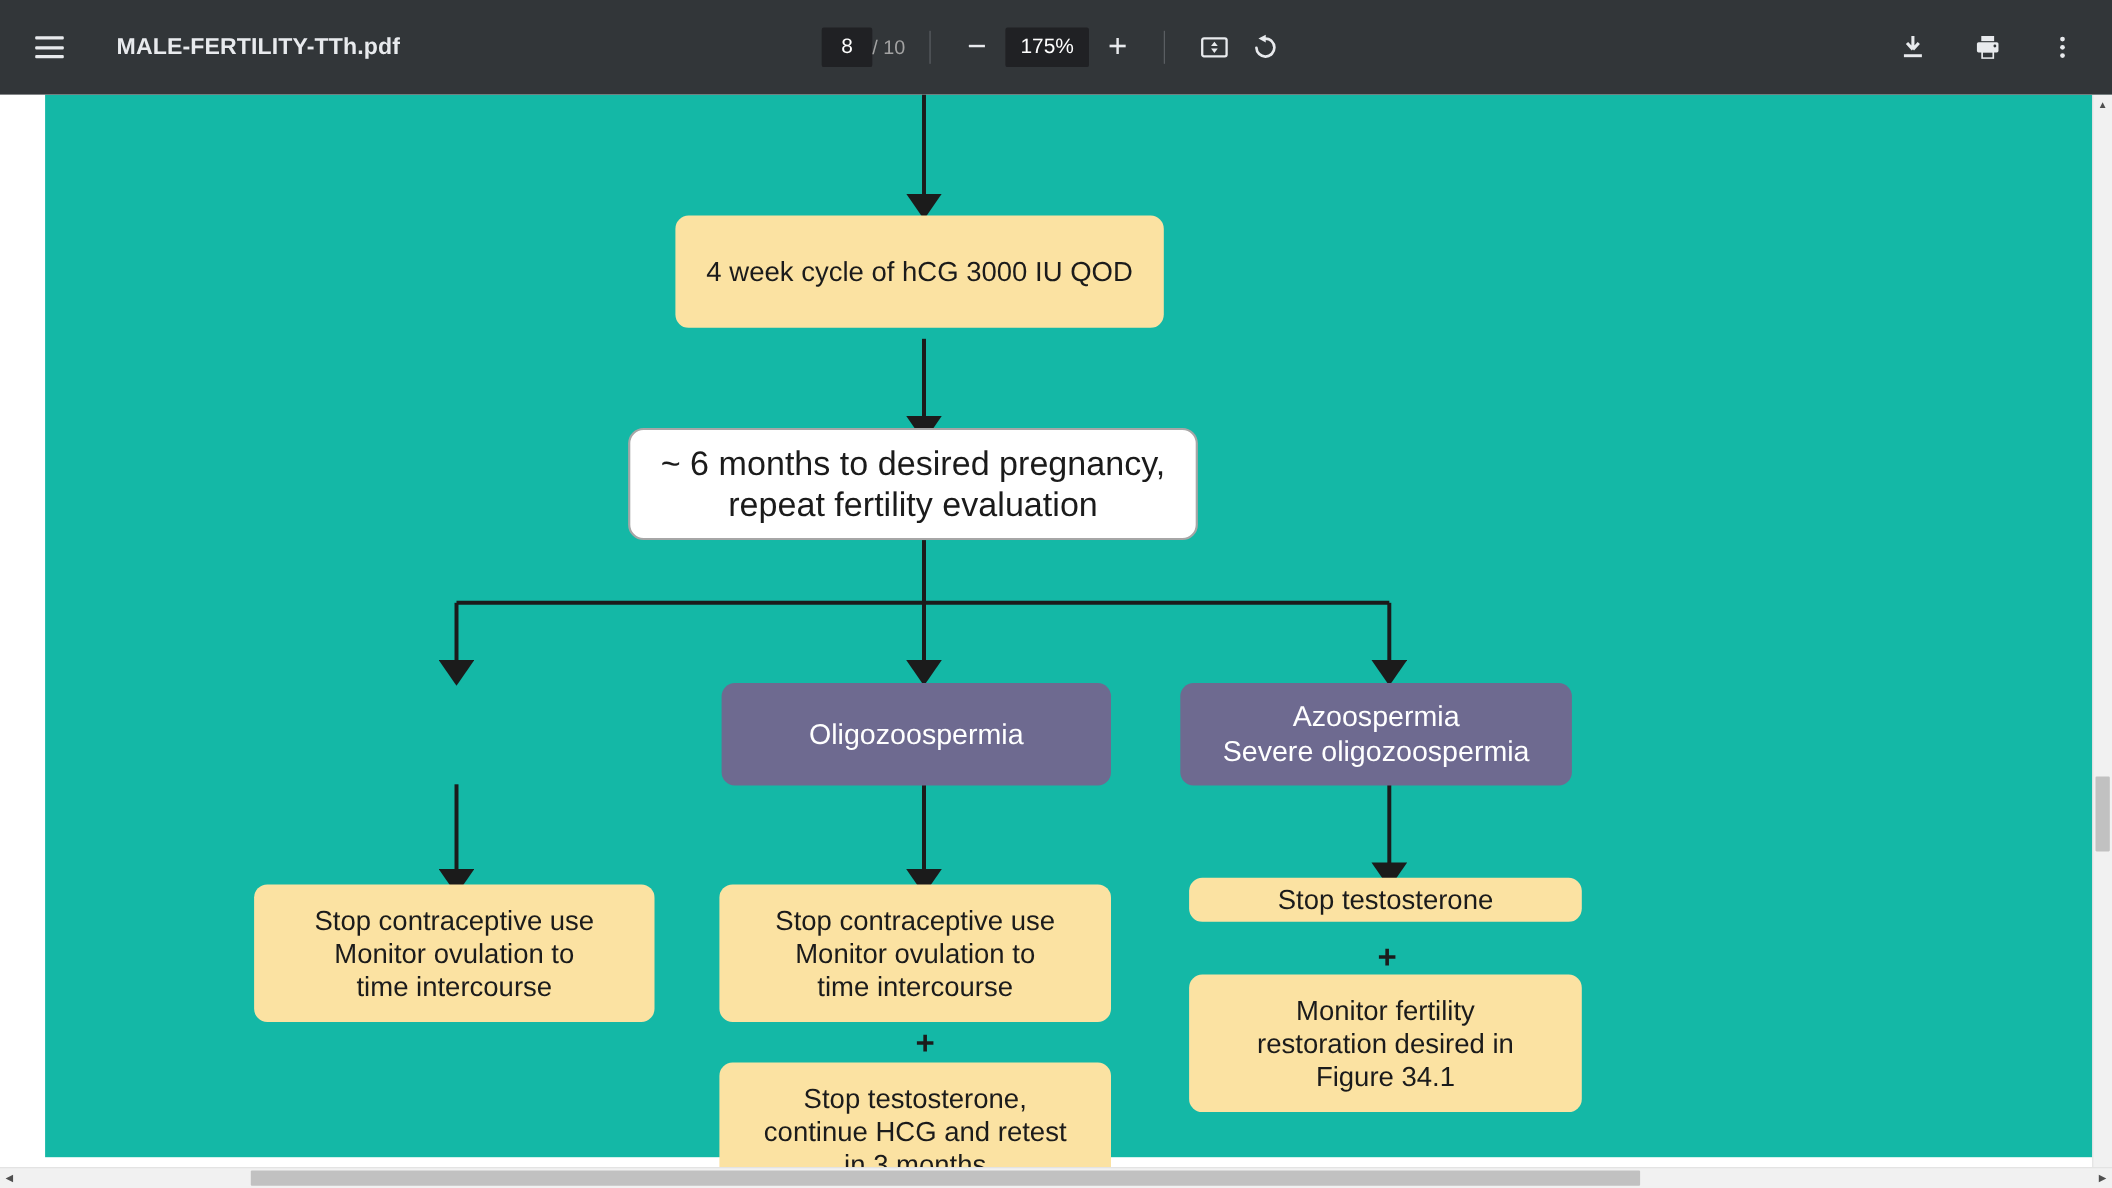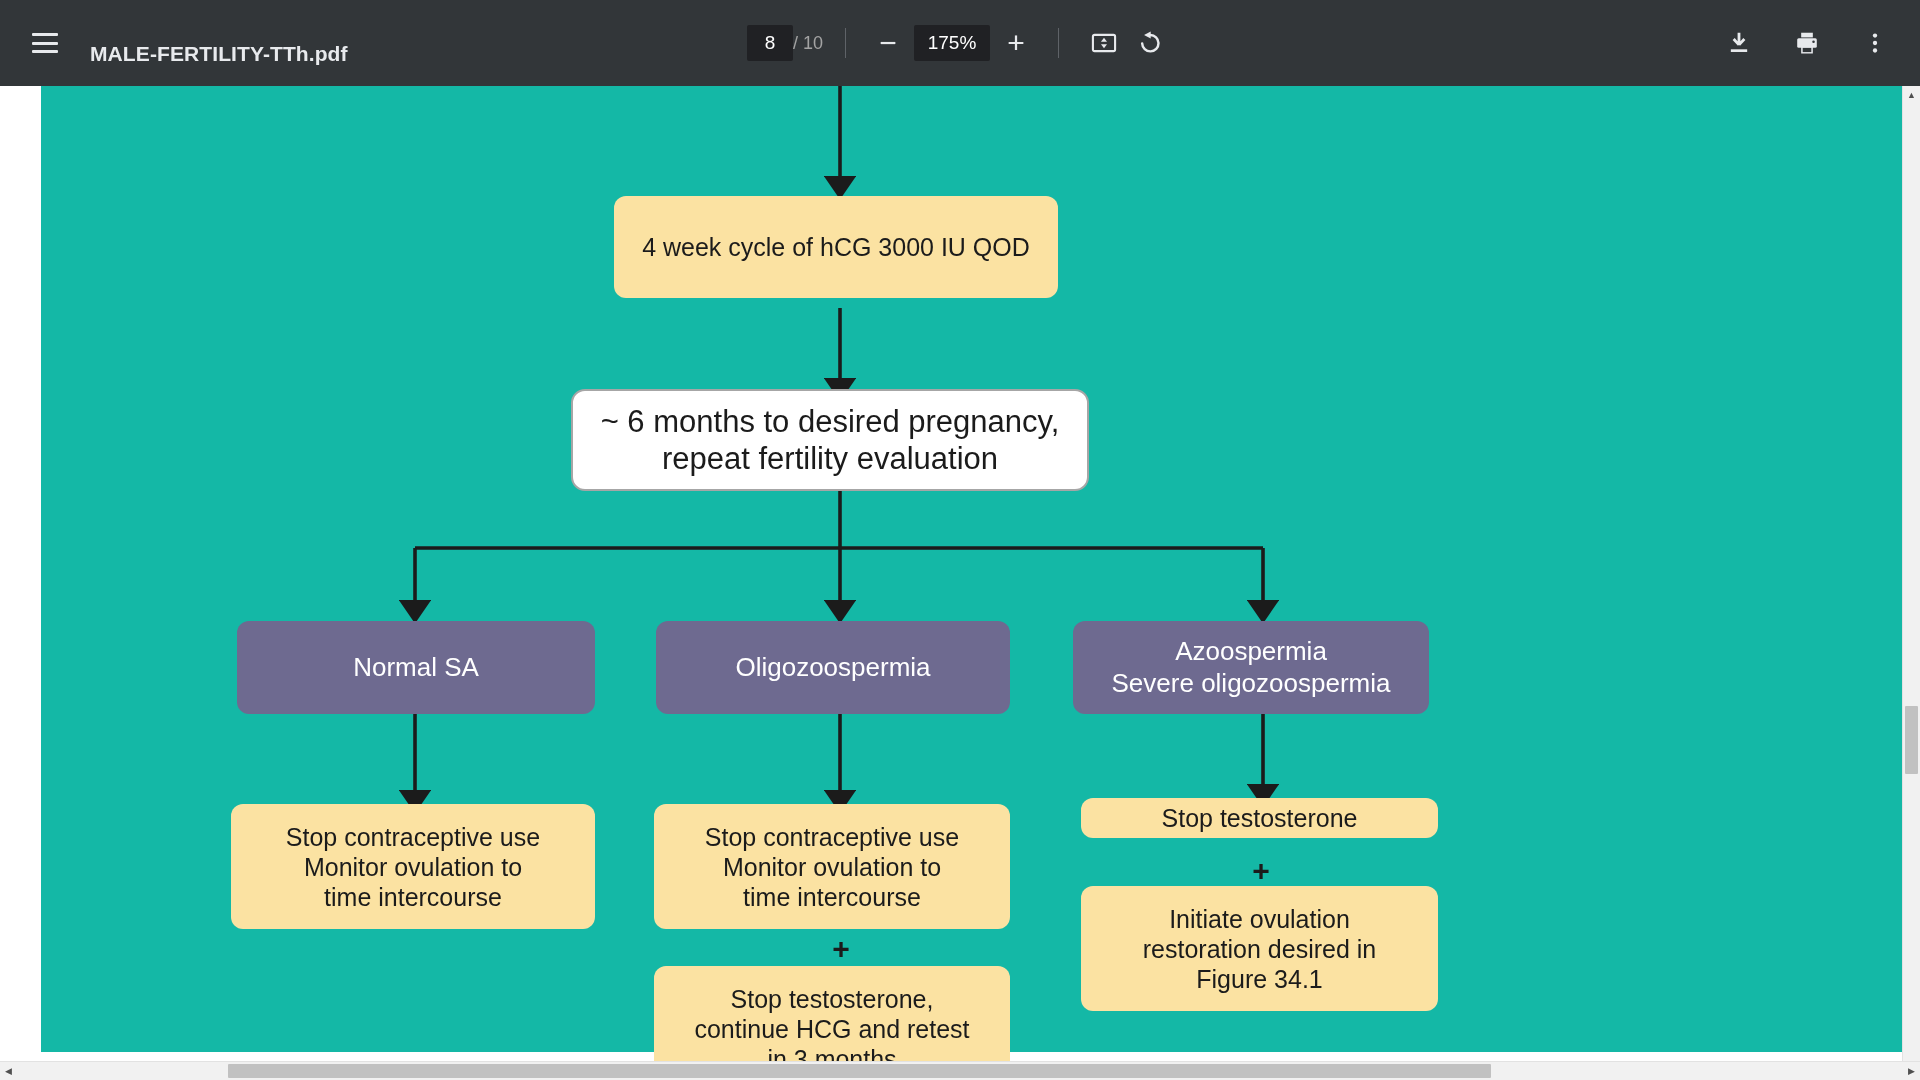--- a/index.html
+++ b/index.html
@@ -27,22 +27,23 @@
     height: 86px;
     background: #323639;
     display: flex;
     align-items: center;
     box-sizing: border-box;
     padding: 0 22px;
     z-index: 10;
   }
   .tb-left {
     display: flex;
-    align-items: flex-end;
+    align-items: center;
     flex: 0 0 auto;
+    gap: 16px;
   }
   .tb-center {
     position: absolute;
     left: 0; right: 0;
     display: flex;
     align-items: center;
     justify-content: center;
     gap: 0px;
     pointer-events: none;
   }
@@ -333,23 +334,20 @@
 
       <div class="node node-yellow" style="left:573px; top:110px; width:444px; height:102px;">
         <span>4 week cycle of hCG 3000 IU QOD</span>
       </div>
 
       <div class="node node-white" style="left:530px; top:303px; width:518px; height:102px; flex-direction:column;">
         <span>~ 6 months to desired pregnancy,</span>
         <span>repeat fertility evaluation</span>
       </div>
 
-      <div class="node node-purple" style="left:196px; top:535px; width:358px; height:93px;">
-        <span>Normal SA</span>
-      </div>
 
       <div class="node node-purple" style="left:615px; top:535px; width:354px; height:93px;">
         <span>Oligozoospermia</span>
       </div>
 
       <div class="node node-purple" style="left:1032px; top:535px; width:356px; height:93px; flex-direction:column;">
         <span>Azoospermia</span>
         <span>Severe oligozoospermia</span>
       </div>
 
@@ -373,21 +371,21 @@
         <span>in 3 months</span>
       </div>
 
       <div class="node node-yellow" style="left:1040px; top:712px; width:357px; height:40px;">
         <span>Stop testosterone</span>
       </div>
 
       <div class="plus-sign" style="left:1200px; top:770px; width:40px;">+</div>
 
       <div class="node node-yellow" style="left:1040px; top:800px; width:357px; height:125px; flex-direction:column;">
-        <span>Initiate ovulation</span>
+        <span>Monitor fertility</span>
         <span>restoration desired in</span>
         <span>Figure 34.1</span>
       </div>
 
     </div>
   </div>
 
   <div class="vscroll">
     <div class="scroll-arrow" style="top:0;">▲</div>
     <div class="vscroll-thumb" style="top:620px; height:68px;"></div>

